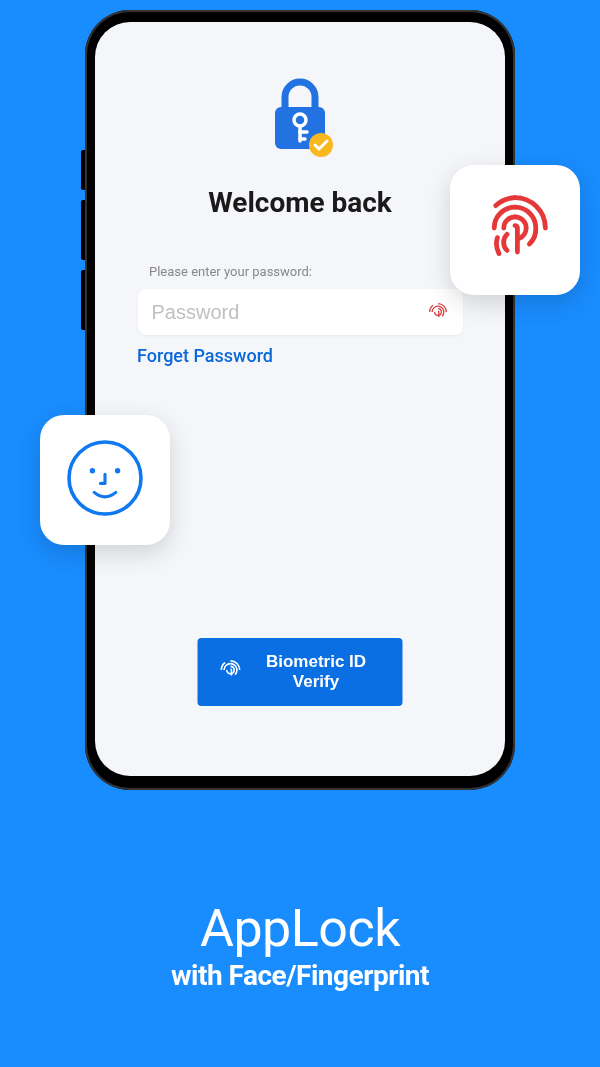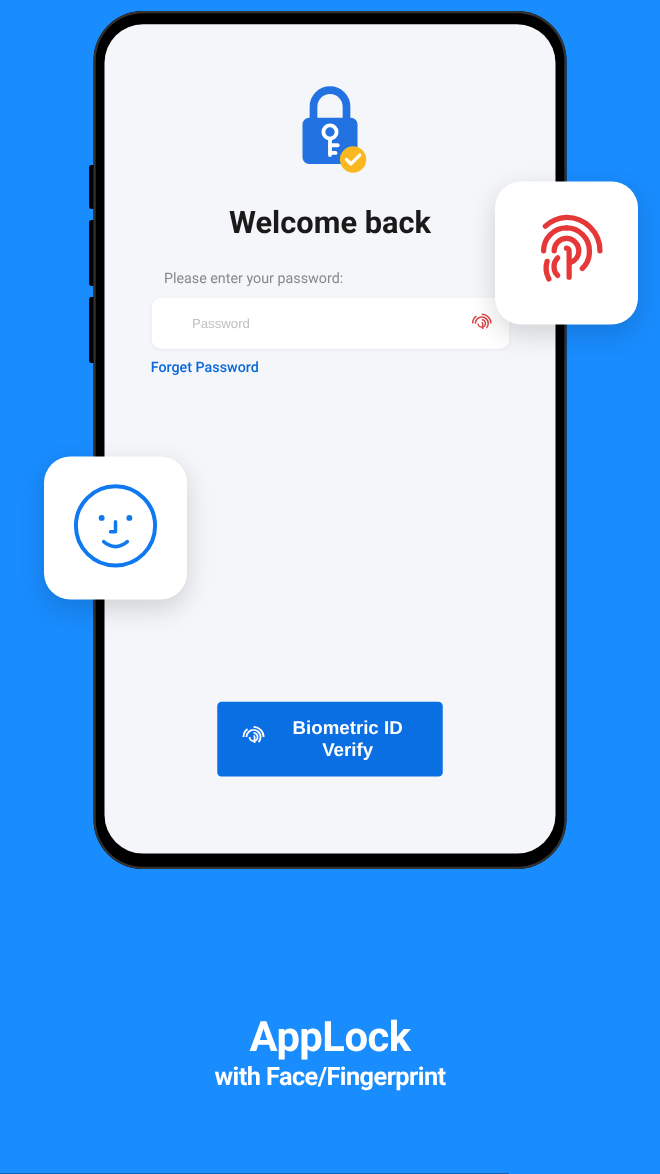--- a/index.html
+++ b/index.html
@@ -74,21 +74,21 @@
       height: 100%;
     }
     .lock-icon-wrap {
       margin-bottom: 20px;
       position: relative;
     }
     .title {
       font-size: 28px;
       font-weight: 700;
       color: #1a1a1a;
-      margin-bottom: 27px;
+      margin-bottom: 45px;
     }
     .subtitle {
       font-size: 13px;
       color: #888;
       align-self: flex-start;
       margin-left: 54px;
       margin-bottom: 10px;
     }
     .input-wrap {
       width: 325px;
@@ -98,38 +98,37 @@
       display: flex;
       align-items: center;
       padding: 0 14px;
       margin-bottom: 10px;
       box-shadow: 0 1px 3px rgba(0,0,0,0.05);
     }
     .input-field {
       flex: 1;
       border: none;
       outline: none;
-      font-size: 12px;
+      font-size: 20px;
       color: #ef4444;
       background: transparent;
-      margin-left: 23px;
     }
     .input-field::placeholder {
       color: #c0c0c0;
     }
     .input-fingerprint {
       width: 22px;
       height: 22px;
       display: flex;
       align-items: center;
       justify-content: center;
       cursor: pointer;
     }
     .forgot-link {
-      font-size: 13px;
+      font-size: 18px;
       color: #0a68d8;
       align-self: flex-start;
       margin-left: 42px;
       cursor: pointer;
       font-weight: 500;
     }
     .biometric-btn {
       position: absolute;
       bottom: 70px;
       left: 50%;
@@ -169,26 +168,26 @@
     }
     .promo-text {
       position: absolute;
       bottom: 75px;
       left: 0;
       right: 0;
       text-align: center;
       color: #fff;
     }
     .promo-title {
-      font-size: 38px;
-      font-weight: 700;
+      font-size: 52px;
+      font-weight: 400;
       letter-spacing: -0.5px;
     }
     .promo-subtitle {
-      font-size: 23px;
+      font-size: 28px;
       font-weight: 700;
       letter-spacing: -0.5px;
     }
   </style>
 </head>
 <body>
 
 <div class="phone-frame">
   <div class="phone-buttons-left"></div>
   <div class="phone-buttons-left2"></div>

